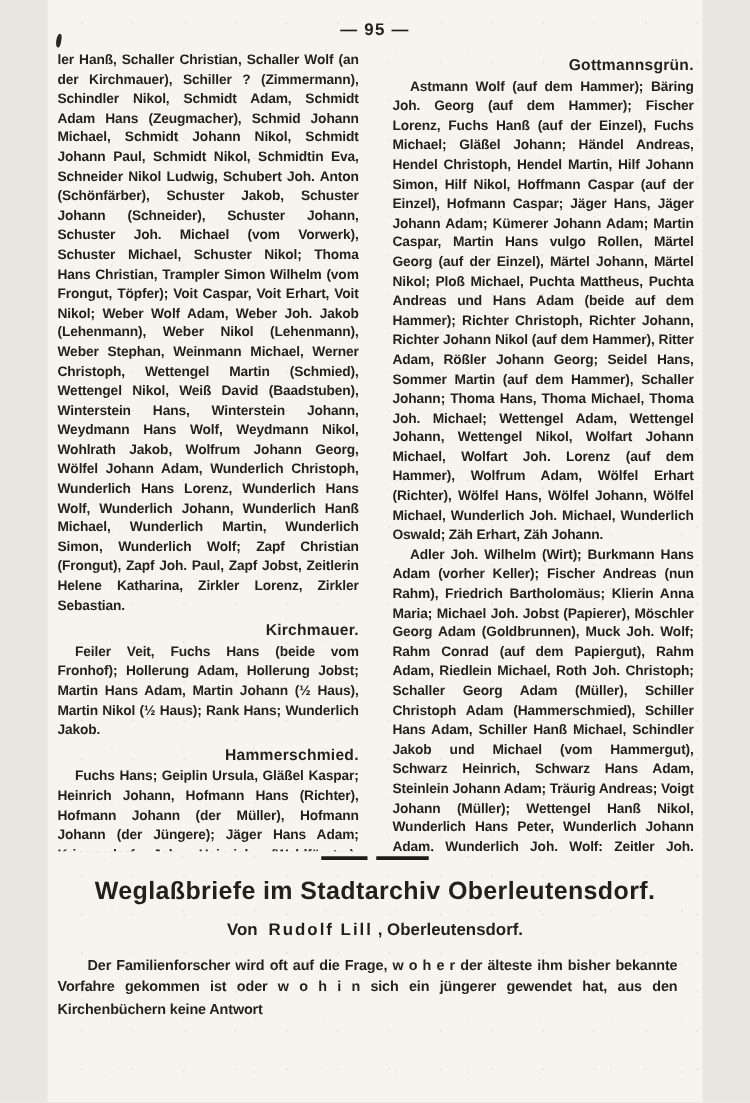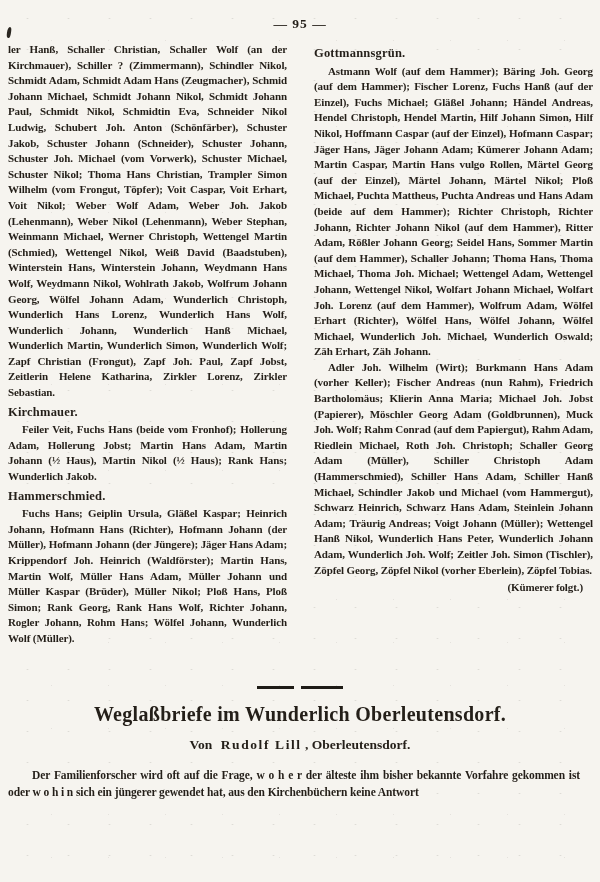--- a/index.html
+++ b/index.html
@@ -1,27 +1,27 @@
 <!DOCTYPE html>
 <html><head>
 <meta charset="utf-8">
 <style>
   html,body{margin:0;padding:0;background:#e8e6e1;}
   .page{
     position:relative;
-    width:600px;height:882px;
+    width:524px;height:882px;
     margin:0 auto;
     background:#f6f4ef;
     background-image:
       radial-gradient(rgba(80,72,62,0.14) 0.6px, transparent 1.2px),
       radial-gradient(rgba(80,72,62,0.10) 0.5px, transparent 1px);
     background-size:41px 31px, 57px 43px;
     background-position:7px 3px, 23px 19px;
     color:#241f19;
-    font-family:Liberation Serif, serif;
+    font-family:Liberation Sans, sans-serif;
     overflow:hidden;
   }
   .ink-mark{
     position:absolute;left:7px;top:27px;width:4px;height:11px;
     background:#2a2620;border-radius:60% 40% 50% 50%;
     transform:rotate(8deg);
   }
   .page-number{
     text-align:center;
     padding-top:16px;
@@ -39,21 +39,21 @@
     flex:1;
     text-align:justify;
     font-weight:bold;
     font-size:11px;
     line-height:15.6px;
     letter-spacing:-0.1px;
   }
   .para{margin:0;}
   .para.indented{text-indent:14px;}
   .col-heading{
-    text-align:left;text-indent:0;
+    text-align:right;text-indent:0;
     font-size:12.5px;font-weight:bold;
     margin:4px 0 2px 0;
     letter-spacing:0.2px;
   }
   .closing-note{
     text-align:right;
     padding-right:10px;
     margin-top:2px;
   }
   .divider{
@@ -120,21 +120,21 @@
     </div>
 
   </div>
 
   <div class="divider">
     <span class="seg-a"></span>
     <span class="seg-b"></span>
   </div>
 
   <div class="article">
-    <div class="article-title">Weglaßbriefe im Wunderlich Oberleutensdorf.</div>
+    <div class="article-title">Weglaßbriefe im Stadtarchiv Oberleutensdorf.</div>
     <div class="article-byline">
       <span class="byline-prefix">Von</span>
       <span class="byline-author">Rudolf Lill</span>
       <span class="byline-suffix">, Oberleutensdorf.</span>
     </div>
     <div class="article-cols">
       <div class="article-col">
         <p class="first-indent">Der Familienforscher wird oft auf die Frage, w o h e r der älteste ihm bisher bekannte Vorfahre gekommen ist oder w o h i n sich ein jüngerer gewendet hat, aus den Kirchenbüchern keine Antwort</p>
       </div>
     </div>

